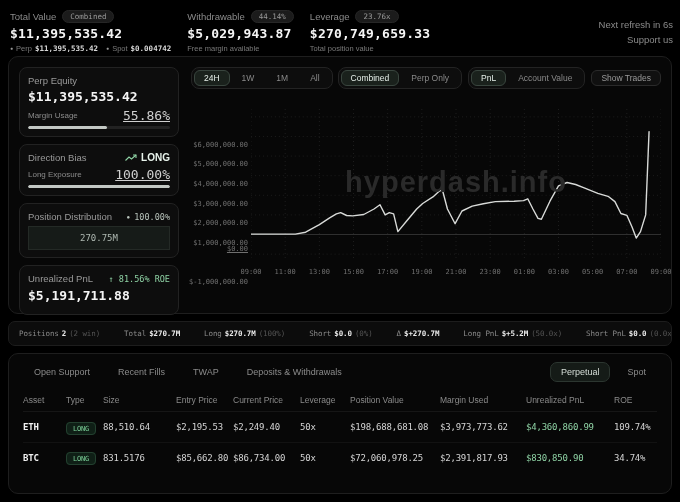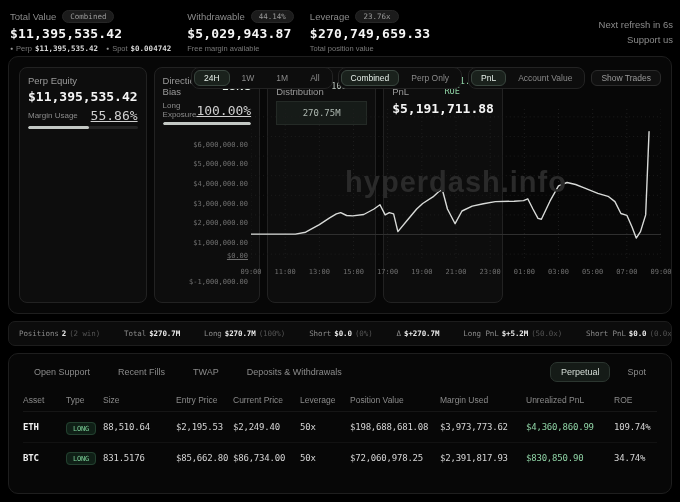--- a/index.html
+++ b/index.html
@@ -19,21 +19,21 @@
   .stat-sub { font-size:7.5px; color:#7a7a7a; display:flex; gap:8px; white-space:nowrap; }
   .sub-item { display:inline-flex; align-items:center; gap:3px; }
   .sub-item .dot { font-size:5px; color:#9a9a9a; }
   .sub-value { color:#d8d8d8; font-weight:bold; }
   .topbar-right { text-align:right; font-size:9.5px; color:#8b8b8b; line-height:1.6; padding-top:2px; }
   .topbar-right a { color:#8b8b8b; text-decoration:none; cursor:pointer; }
 
   
   .main-panel { margin:2px 8px 0; height:258px; background:#070707; border:1px solid #1e1e1e;
     border-radius:10px; padding:10px; display:flex; }
-  .cards { width:160px; display:flex; flex-direction:row; gap:7px; }
+  .cards { width:160px; display:flex; flex-direction:column; gap:7px; }
   .card { background:#0d0d0d; border:1px solid #222; border-radius:8px; padding:7px 8px; }
   .card-label { font-size:9.5px; color:#9a9a9a; }
   .card-value { font-size:13px; font-weight:bold; color:#f5f5f5; margin:3px 0 4px; }
   .bar-row { display:flex; justify-content:space-between; align-items:center; margin-bottom:3px; }
   .bar-label { font-size:8px; color:#8b8b8b; }
   .bar-value { font-size:13px; color:#cfcfcf;text-decoration:underline; }
   .progress { height:3px; background:#222; border-radius:2px; overflow:hidden; }
   .progress .fill { height:100%; background:#c3c8c4; border-radius:2px; }
   .card-head { display:flex; justify-content:space-between; align-items:center; margin-bottom:4px; }
   .bias-value { display:inline-flex; align-items:center; gap:4px; font-size:10px; font-weight:bold; color:#e9f4ec; }
@@ -225,21 +225,21 @@
         </div>
       </div>
       <div class="plot-wrap">
         <div class="y-axis" id="y-axis">
             <div class="ytick" style="top: 3.84516px;">$6,000,000.00</div>
             <div class="ytick" style="top: 23.4581px;">$5,000,000.00</div>
             <div class="ytick" style="top: 43.071px;">$4,000,000.00</div>
             <div class="ytick" style="top: 62.6839px;">$3,000,000.00</div>
             <div class="ytick" style="top: 82.2968px;">$2,000,000.00</div>
             <div class="ytick" style="top: 101.91px;">$1,000,000.00</div>
-            <div class="ytick" style="top: 115px; text-decoration: underline;">$0.00</div>
+            <div class="ytick" style="top: 108px; text-decoration: underline;">$0.00</div>
             <div class="ytick" style="top: 141.135px;">$-1,000,000.00</div>
           </div>
         <div class="plot">
           <svg id="chart-svg" viewBox="0 0 412 152" preserveAspectRatio="none">
               <line x1="0" y1="7.845161290322588" x2="412" y2="7.845161290322588" stroke="#1d1d1d" stroke-width="1" stroke-dasharray="1 3"></line>
               <line x1="0" y1="27.45806451612904" x2="412" y2="27.45806451612904" stroke="#1d1d1d" stroke-width="1" stroke-dasharray="1 3"></line>
               <line x1="0" y1="47.0709677419355" x2="412" y2="47.0709677419355" stroke="#1d1d1d" stroke-width="1" stroke-dasharray="1 3"></line>
               <line x1="0" y1="66.68387096774194" x2="412" y2="66.68387096774194" stroke="#1d1d1d" stroke-width="1" stroke-dasharray="1 3"></line>
               <line x1="0" y1="86.29677419354839" x2="412" y2="86.29677419354839" stroke="#1d1d1d" stroke-width="1" stroke-dasharray="1 3"></line>
               <line x1="0" y1="105.90967741935484" x2="412" y2="105.90967741935484" stroke="#1d1d1d" stroke-width="1" stroke-dasharray="1 3"></line>

